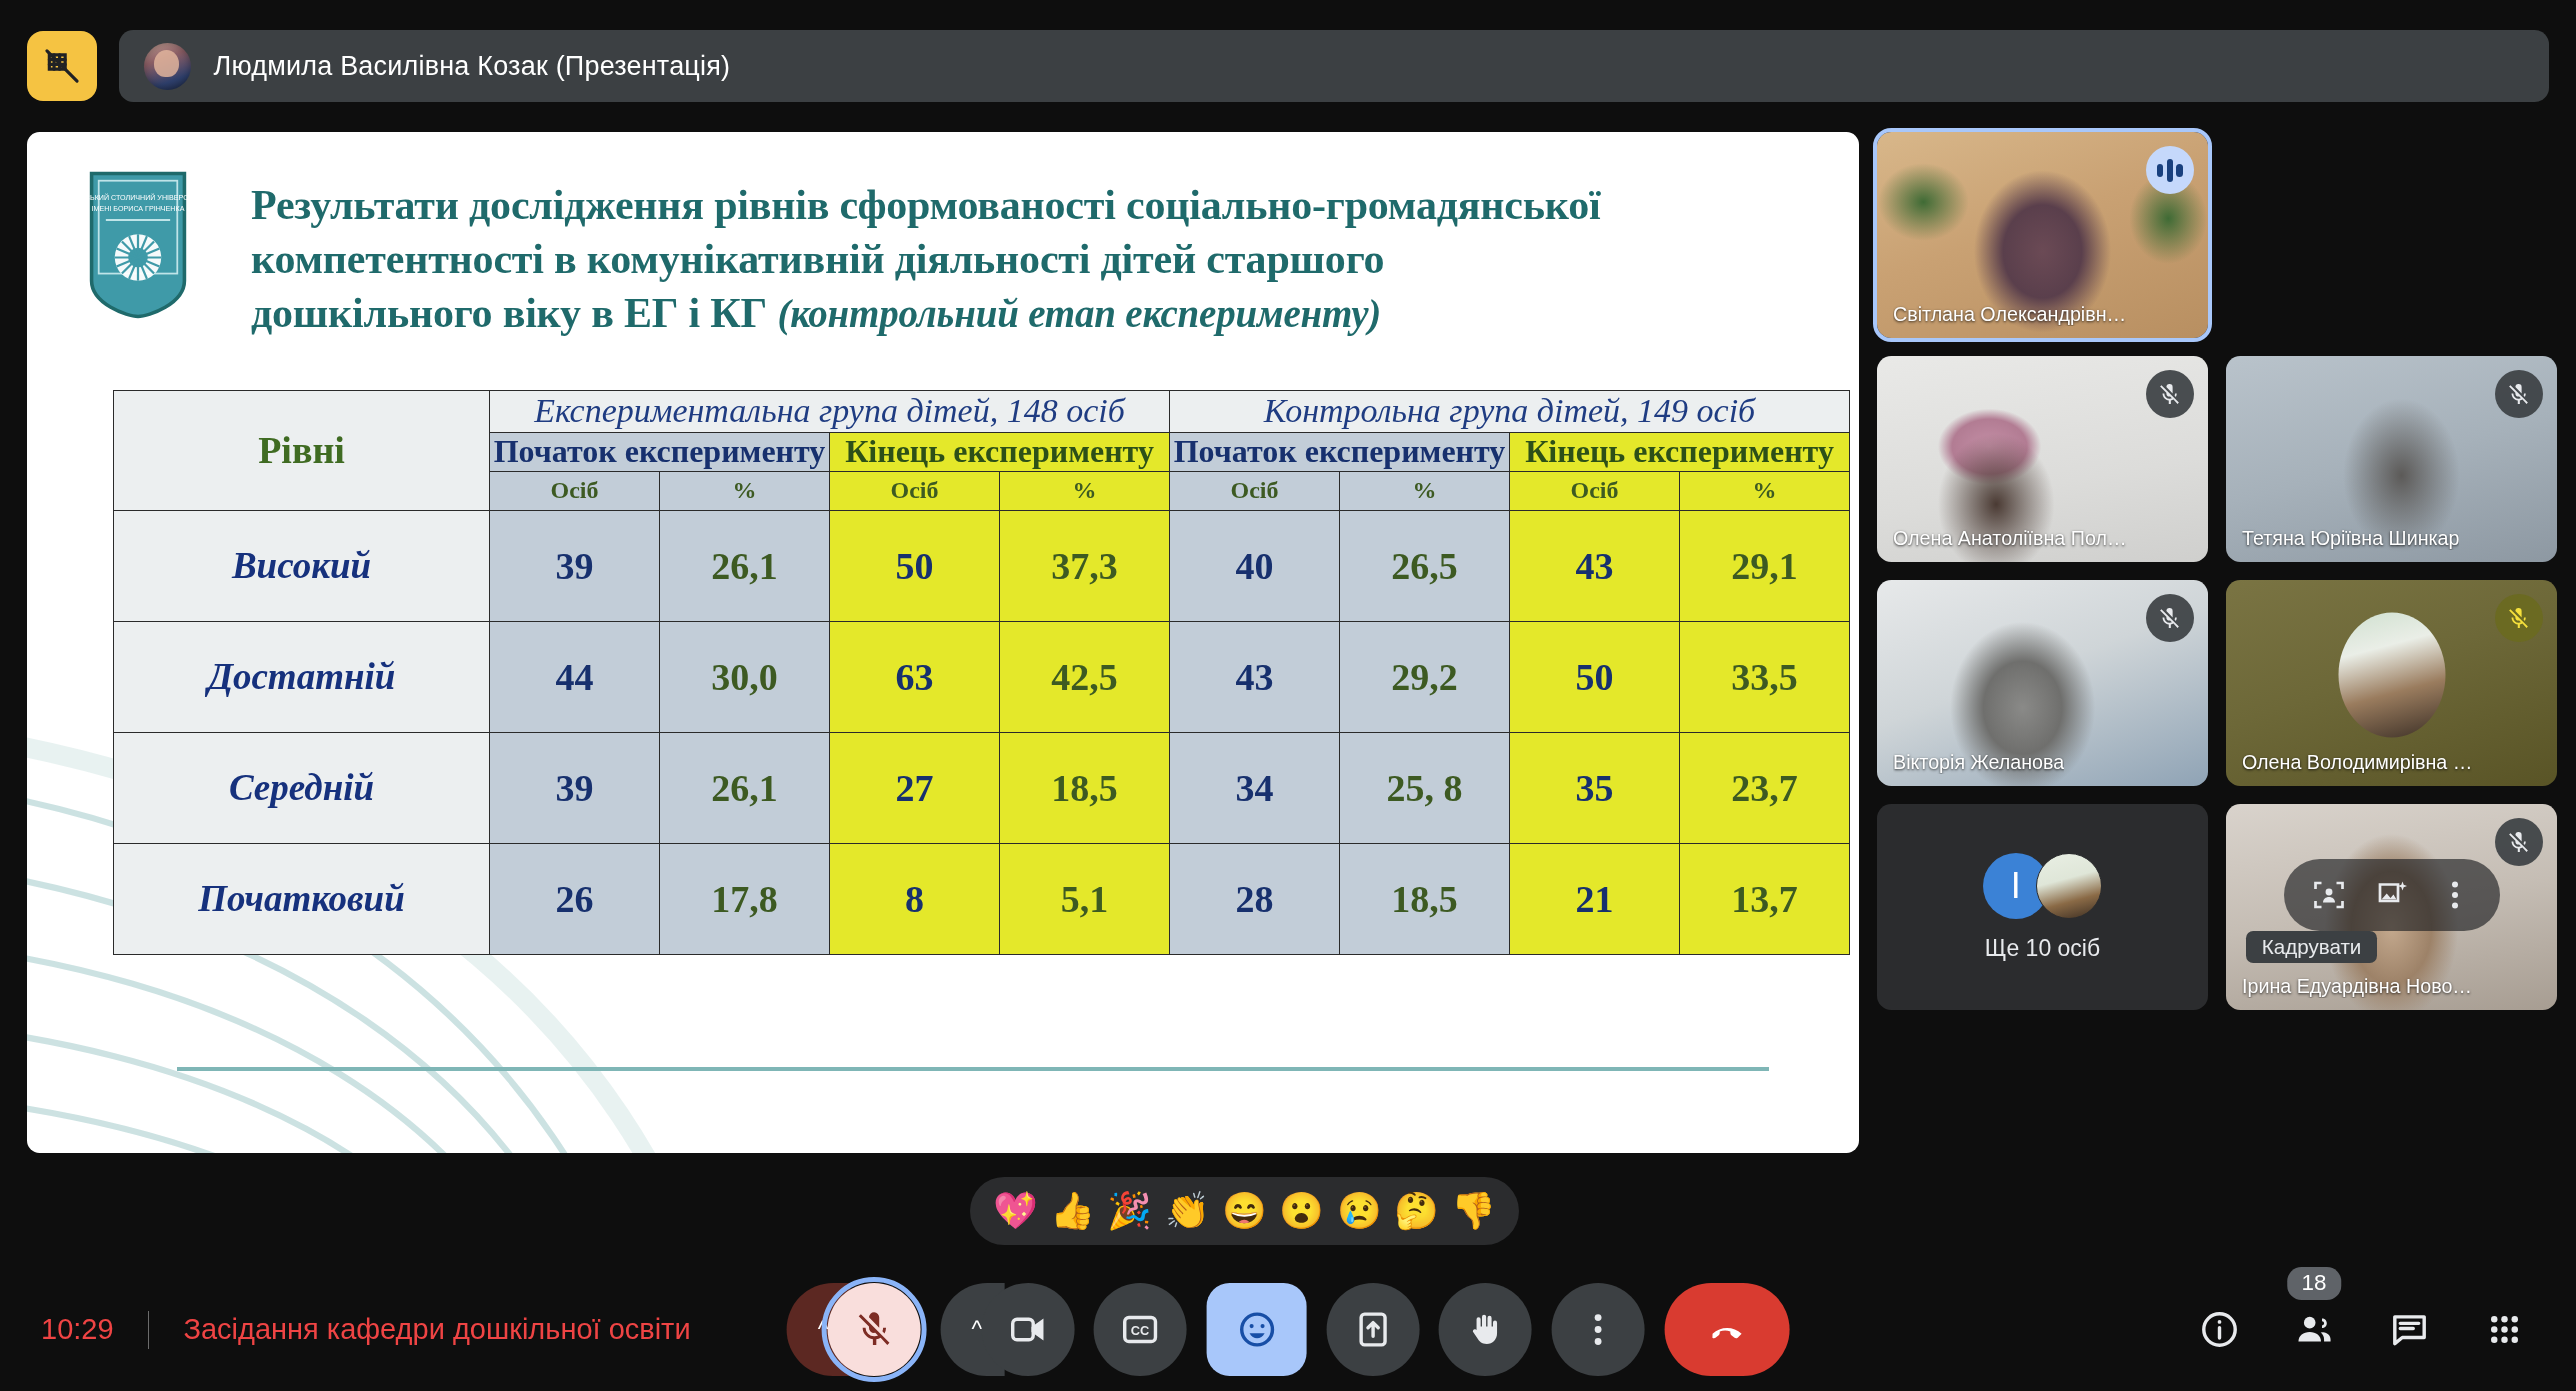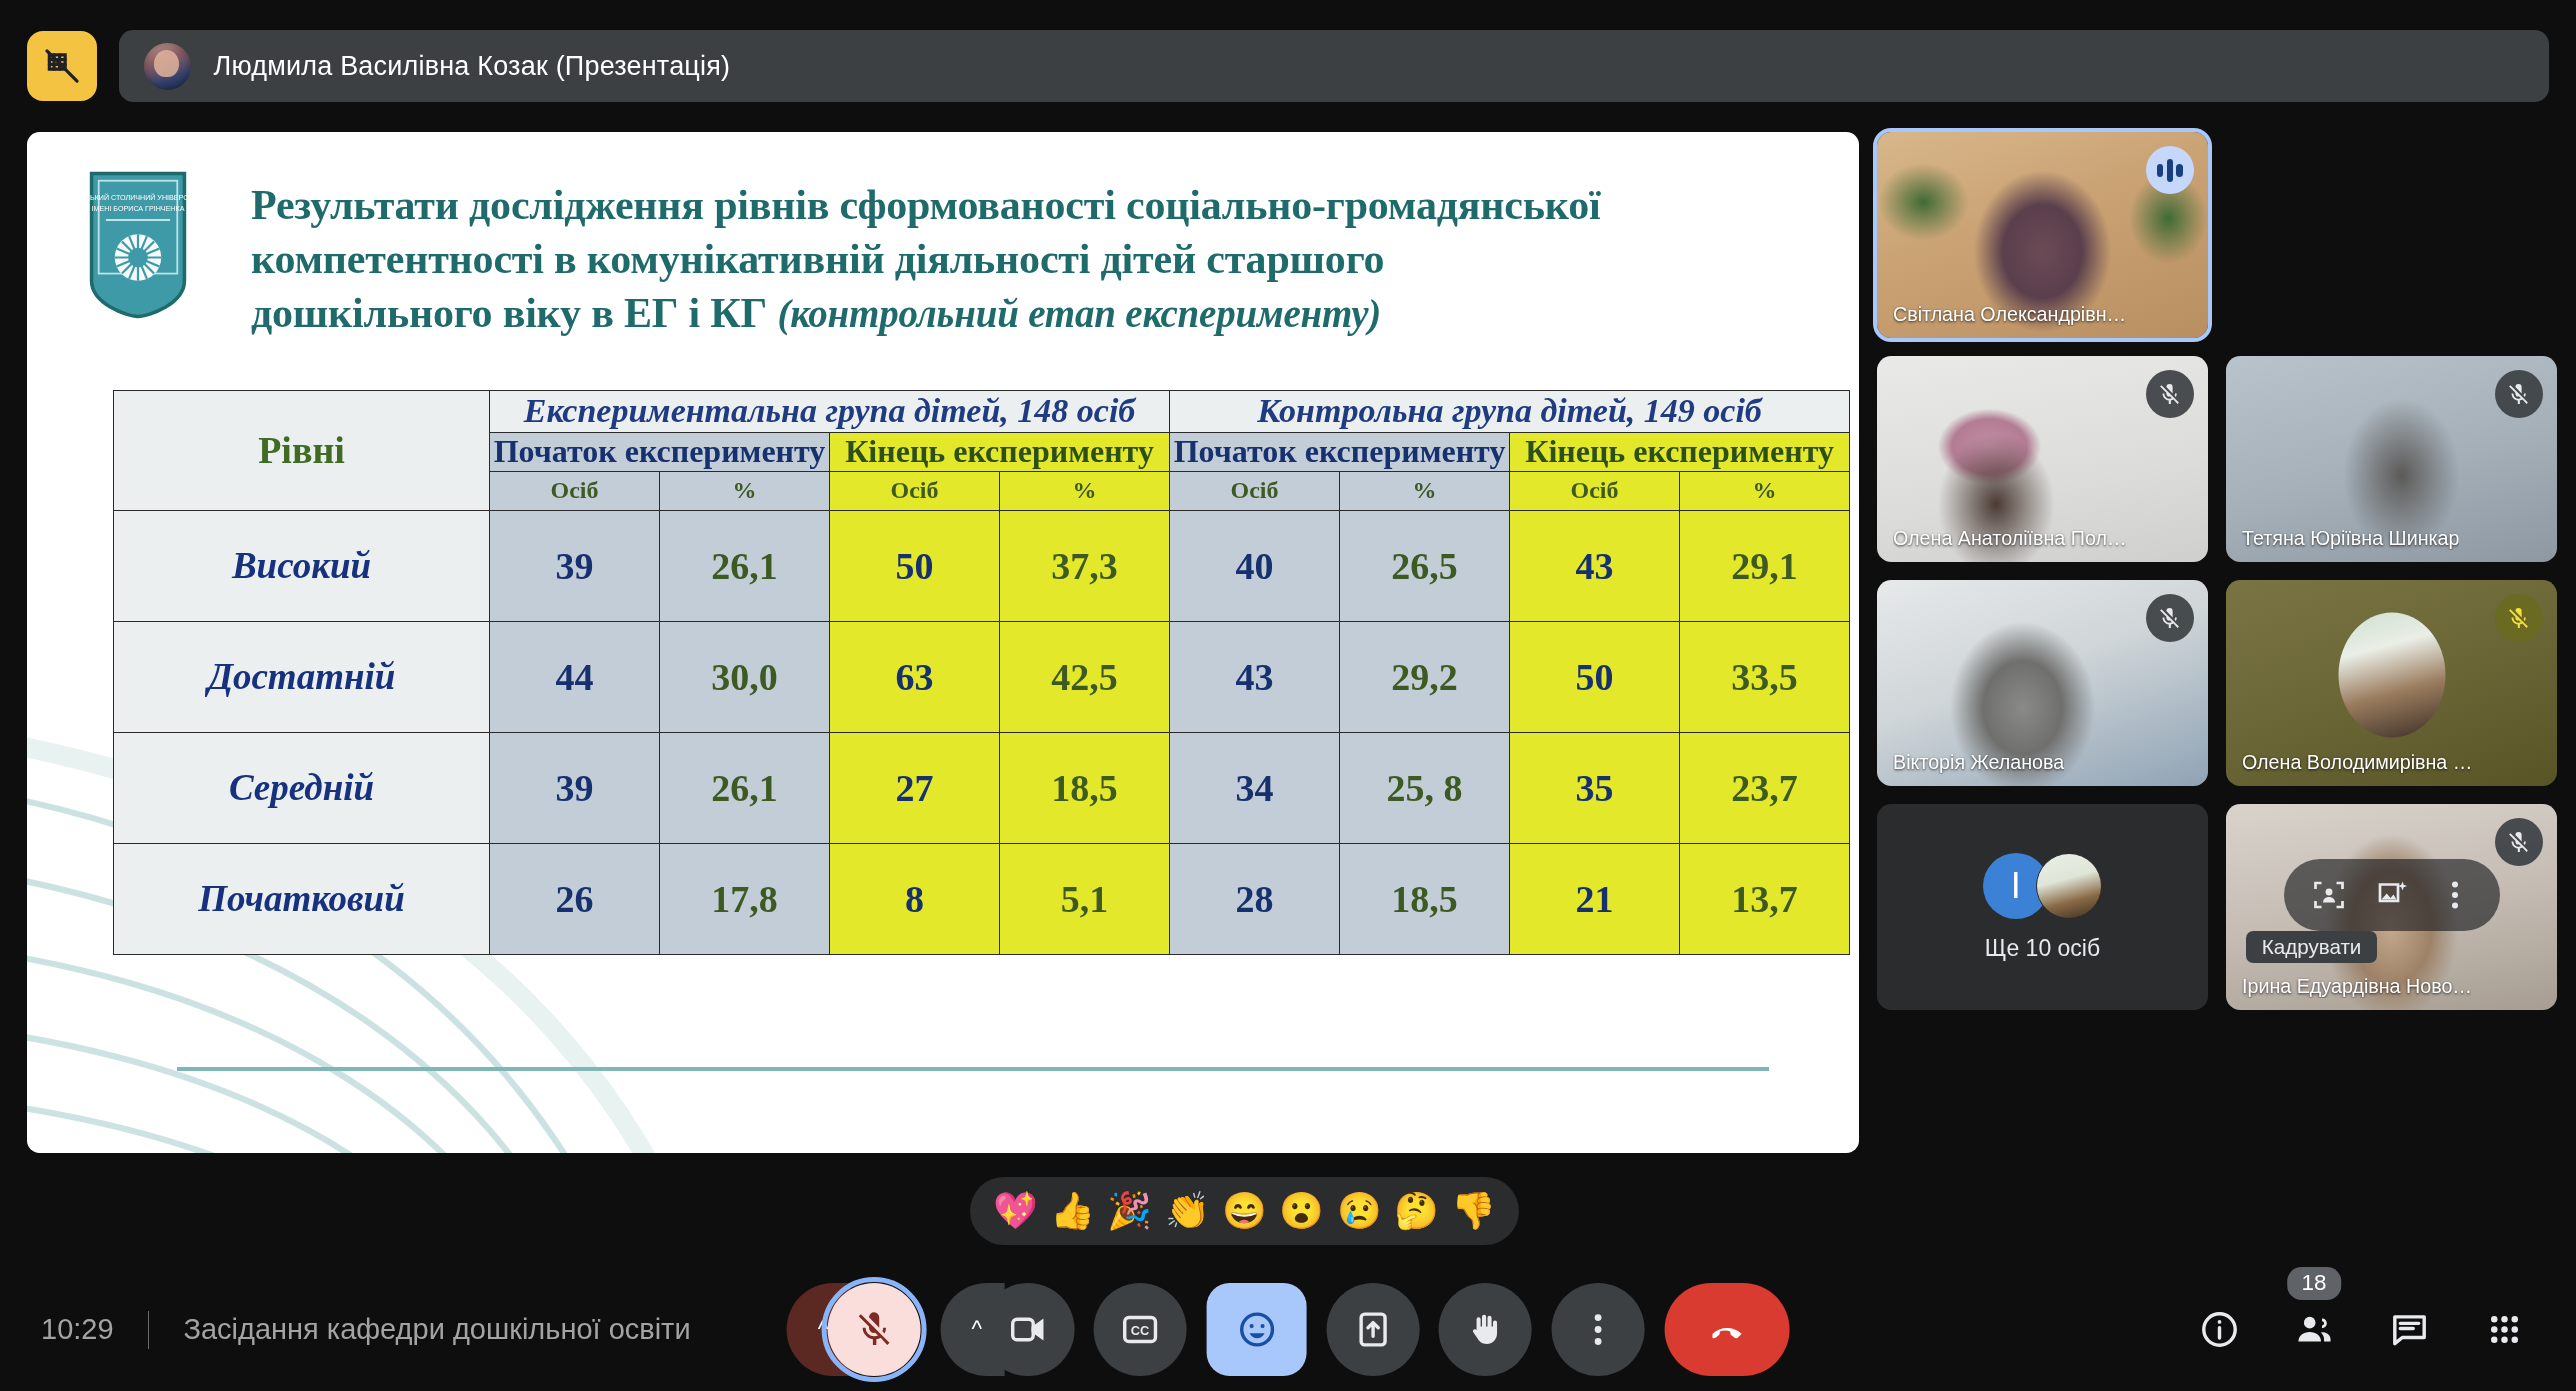--- a/index.html
+++ b/index.html
@@ -74,21 +74,21 @@
     table-layout: fixed;
   }
   .ptable td, .ptable th {
     border: 1.8px solid #2a2a2a; padding: 0; text-align: center; vertical-align: middle;
   }
   .c-levels {
     background: #eceff0; color: #3f6b22; font-weight: bold; font-size: 38px;
     font-family: "Liberation Serif", serif;
   }
   .c-group {
-    background: #eceff0; color: #1f3c82; font-weight: bold; font-style: italic;
+    background: #eceff0; color: #1f3c82; font-weight: normal; font-style: italic;
     font-size: 34px; line-height: 1.2; padding: 12.5px 18px;
   }
   .c-sub-start {
     background: #c2cdd8; color: #17306e; font-weight: bold;
     font-size: 32px; line-height: 1.18; padding: 12.5px 9px;
   }
   .c-sub-end {
     background: #e4e82a; color: #2d5018; font-weight: bold;
     font-size: 32px; line-height: 1.18; padding: 12.5px 9px; margin-left: 16px;
   }
@@ -201,21 +201,21 @@
     width: 107px; height: 125px; border-radius: 50%;
     background: linear-gradient(165deg,#cfe0cf 0%, #eaeee7 30%, #9a7c5e 62%, #3b2f26 100%);
     overflow:hidden;
   }
 
   
   .bottombar {
     position: absolute; left: 0; bottom: 0; width: 2576px; height: 125px;
     display: flex; align-items: center;
   }
-  .meta { display: flex; align-items: center; gap: 34px; padding-left: 41px; color:#a3a3a3; }
+  .meta { display: flex; align-items: center; gap: 34px; padding-left: 41px; color:#ef4444; }
   .meta .time { font-size: 29px; }
   .meta .bar { width: 1.8px; height: 38px; background:#6b6b6b; }
   .meta .mtitle { font-size: 29px; }
 
   .controls {
     position: absolute; left: 50%; transform: translateX(-50%);
     display: flex; align-items: center; gap: 19.7px;
   }
   .ctrl {
     width: 93px; height: 93px; border-radius: 47px; background: #3c4043;

